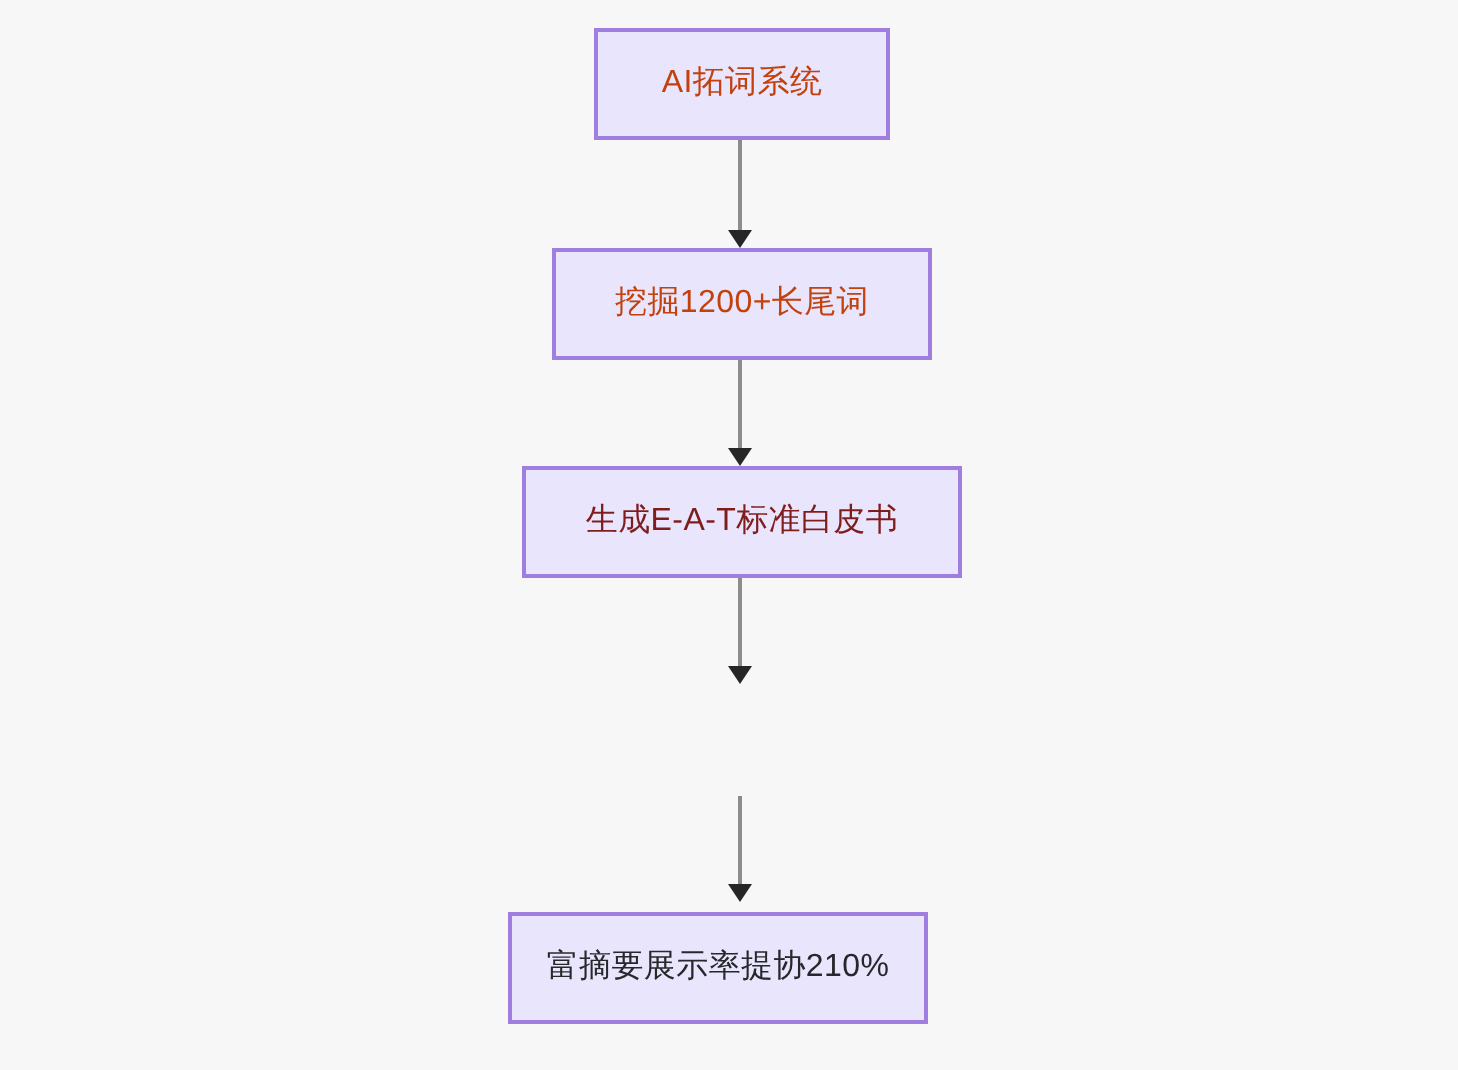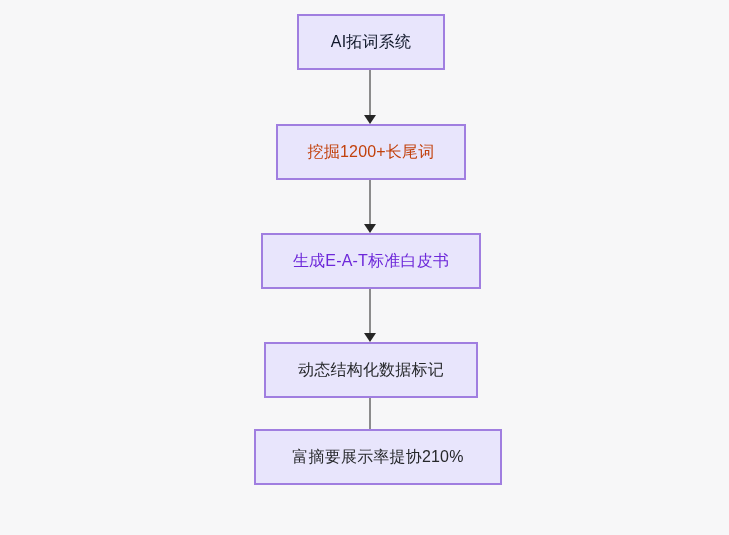--- a/index.html
+++ b/index.html
@@ -71,27 +71,24 @@
     </div>
     <div class="edge" style="left: 364px; top: 289px; height: 53px;">
       <div class="edge-line" style="height: 45px; background: rgb(140, 140, 140);"></div>
       <div class="edge-head" style="top: 44px; border-top-color: rgb(38, 38, 38);"></div>
     </div>
     <div class="edge" style="left: 364px; top: 398px; height: 53px;">
       <div class="edge-line" style="height: 45px; background: rgb(140, 140, 140);"></div>
       <div class="edge-head" style="top: 44px; border-top-color: rgb(38, 38, 38);"></div>
     </div>
     <div class="node" style="left: 297px; top: 14px; width: 148px; height: 56px; background: rgb(232, 229, 252); border-color: rgb(160, 126, 224);">
-      <span class="node-label" style="color: #0f172a;">AI拓词系统</span>
+      <span class="node-label" style="color: #c2410c;">AI拓词系统</span>
     </div>
     <div class="node" style="left: 276px; top: 124px; width: 190px; height: 56px; background: rgb(232, 229, 252); border-color: rgb(160, 126, 224);">
       <span class="node-label" style="color: #c2410c;">挖掘1200+长尾词</span>
     </div>
     <div class="node" style="left: 261px; top: 233px; width: 220px; height: 56px; background: rgb(232, 229, 252); border-color: rgb(160, 126, 224);">
-      <span class="node-label" style="color: #6d28d9;">生成E-A-T标准白皮书</span>
+      <span class="node-label" style="color: #7f1d1d;">生成E-A-T标准白皮书</span>
     </div>
-    <div class="node" style="left: 264px; top: 342px; width: 214px; height: 56px; background: rgb(232, 229, 252); border-color: rgb(160, 126, 224);">
-      <span class="node-label" style="color: rgb(38, 40, 43);">动态结构化数据标记</span>
-    </div>
-    <div class="node" style="left: 254px; top: 429px; width: 248px; height: 56px; background: rgb(232, 229, 252); border-color: rgb(160, 126, 224);">
+    <div class="node" style="left: 254px; top: 456px; width: 210px; height: 56px; background: rgb(232, 229, 252); border-color: rgb(160, 126, 224);">
       <span class="node-label" style="color: rgb(38, 40, 43);">富摘要展示率提协210%</span>
     </div>
   </div>
 
 </body></html>

